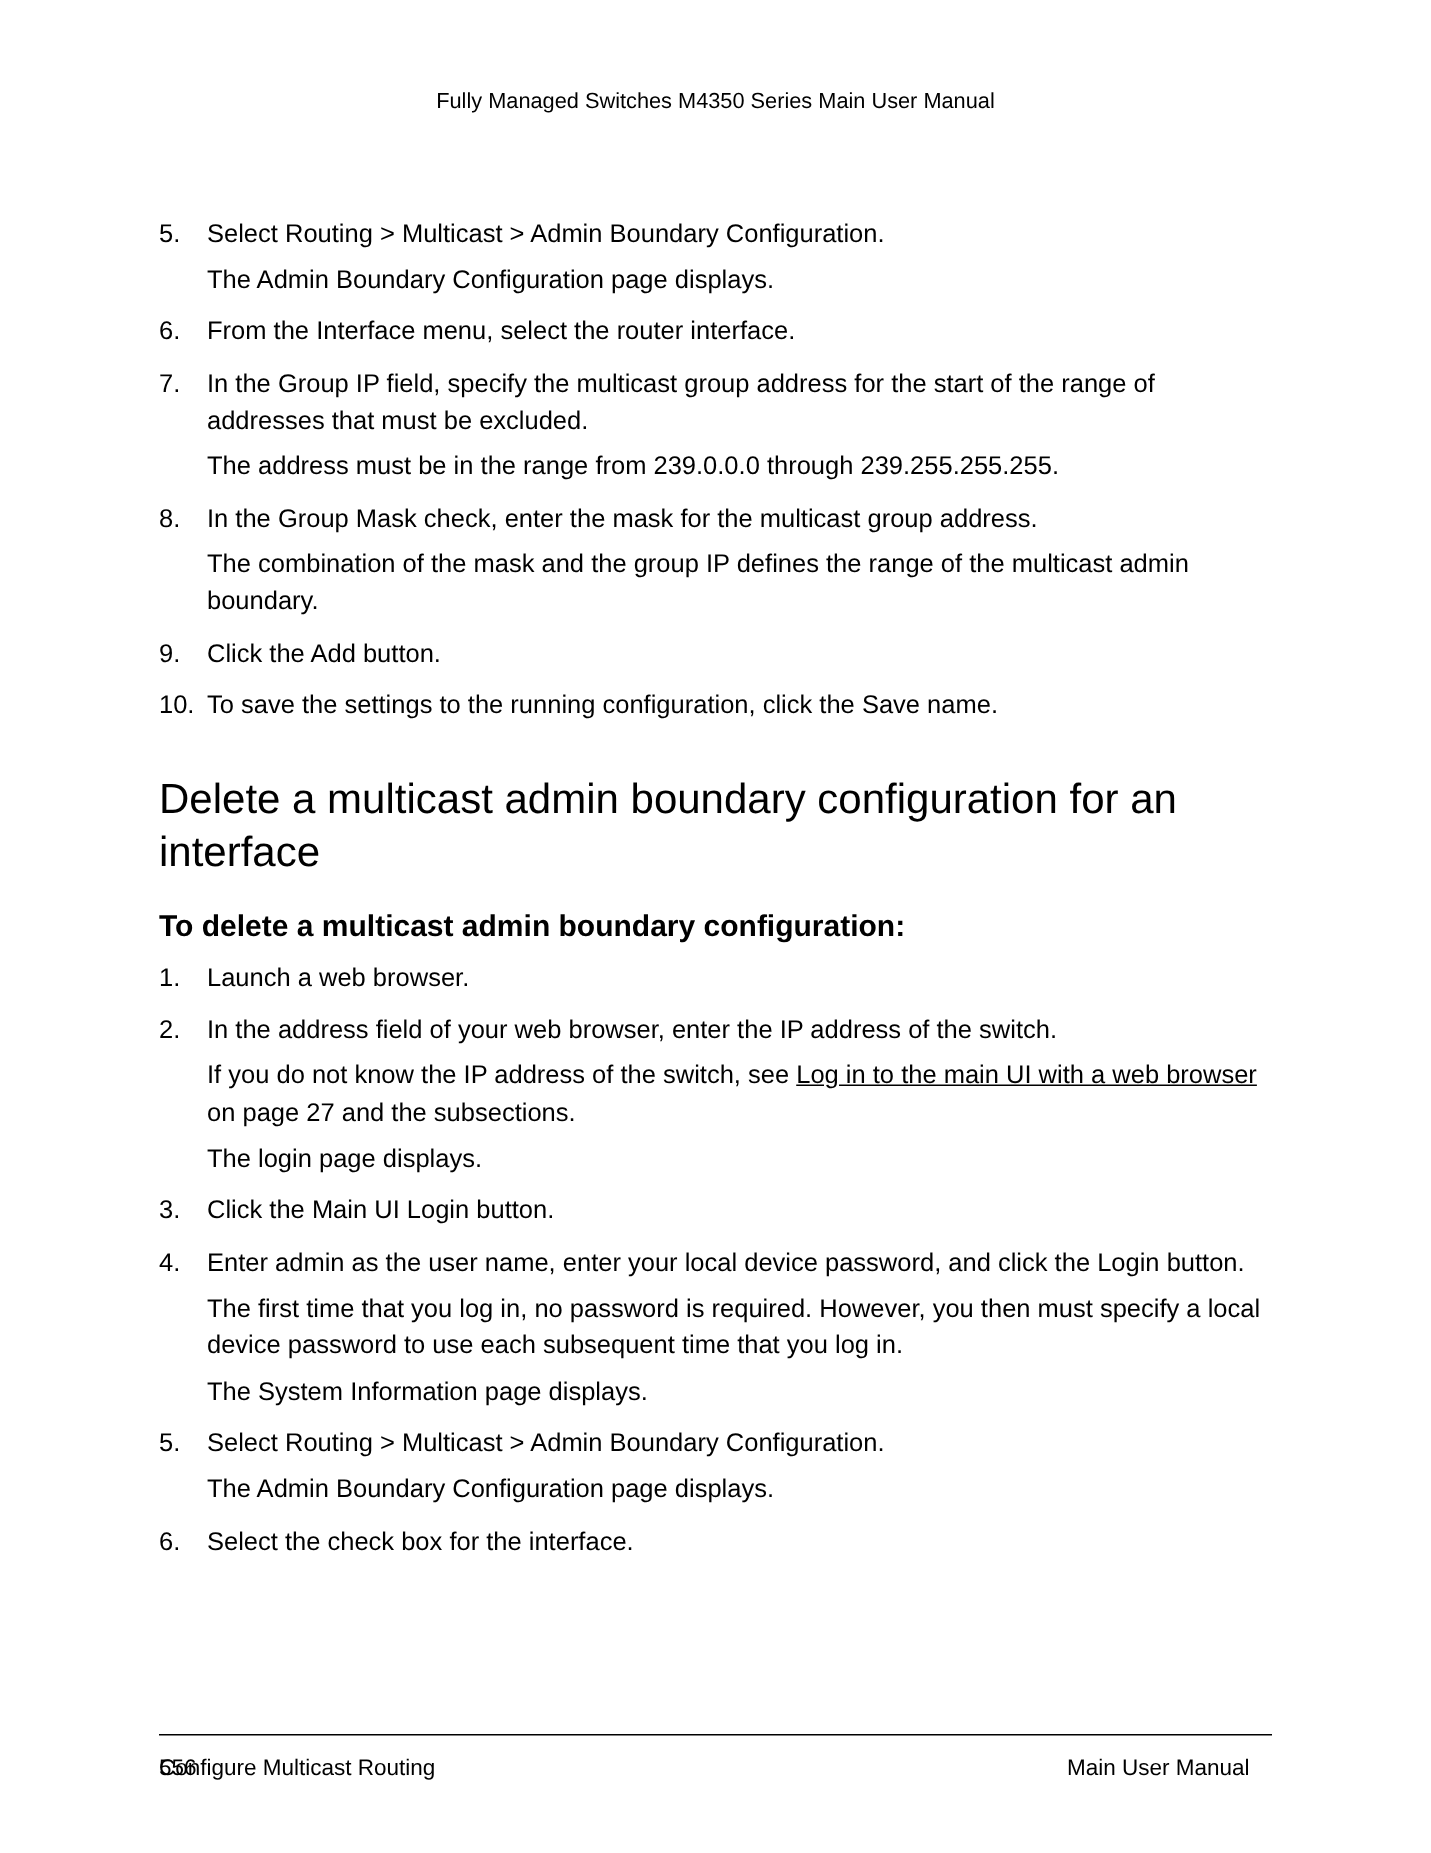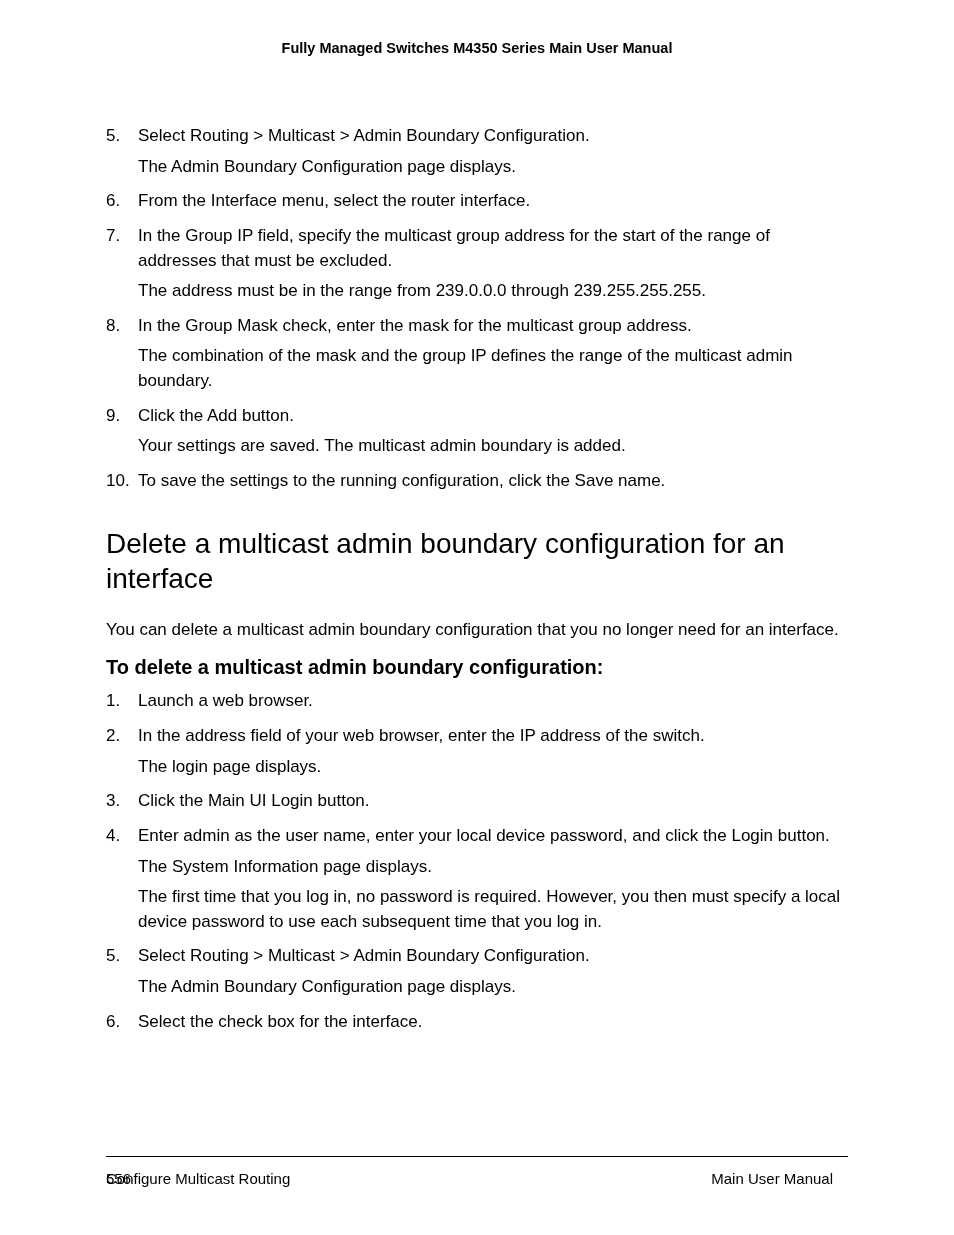--- a/index.html
+++ b/index.html
@@ -11,23 +11,23 @@
   }
   .page {
     width: 954px;
     height: 1235px;
     position: relative;
     box-sizing: border-box;
     padding: 40px 106px 0 106px;
   }
   .running-head {
     text-align: center;
-    font-weight: bold;
+    font-weight: normal;
     font-size: 14.5px;
-    margin-top: 0;
+    margin-top: 20px;
     margin-bottom: 68px;
   }
   ol.steps {
     list-style: none;
     padding: 0;
     margin: 0;
     counter-reset: none;
   }
   ol.steps > li {
     position: relative;
@@ -110,52 +110,51 @@
       <p>The address must be in the range from 239.0.0.0 through 239.255.255.255.</p>
     </li>
     <li>
       <span class="num">8.</span>
       <p><span>In the </span><span class="b">Group Mask</span><span> check, enter the mask for the multicast group address.</span></p>
       <p>The combination of the mask and the group IP defines the range of the multicast admin boundary.</p>
     </li>
     <li>
       <span class="num">9.</span>
       <p><span>Click the </span><span class="b">Add</span><span> button.</span></p>
-      <p>Your settings are saved. The multicast admin boundary is added.</p>
     </li>
     <li>
       <span class="num">10.</span>
       <p><span>To save the settings to the running configuration, click the </span><span class="b">Save</span><span> name.</span></p>
     </li>
   </ol>
 
   <h1 class="section">Delete a multicast admin boundary configuration for an interface</h1>
 
-  <p class="intro">You can delete a multicast admin boundary configuration that you no longer need for an interface.</p>
   <p class="subhead">To delete a multicast admin boundary configuration:</p>
 
   <ol class="steps">
     <li>
       <span class="num">1.</span>
       <p>Launch a web browser.</p>
     </li>
     <li>
       <span class="num">2.</span>
       <p>In the address field of your web browser, enter the IP address of the switch.</p>
+      <p><span>If you do not know the IP address of the switch, see </span><span class="link">Log in to the main UI with a web browser</span><span> on page 27 and the subsections.</span></p>
       <p>The login page displays.</p>
     </li>
     <li>
       <span class="num">3.</span>
       <p><span>Click the </span><span class="b">Main UI Login</span><span> button.</span></p>
     </li>
     <li>
       <span class="num">4.</span>
       <p><span>Enter </span><span class="b">admin</span><span> as the user name, enter your local device password, and click the </span><span class="b">Login</span><span> button.</span></p>
+      <p>The first time that you log in, no password is required. However, you then must specify a local device password to use each subsequent time that you log in.</p>
       <p>The System Information page displays.</p>
-      <p>The first time that you log in, no password is required. However, you then must specify a local device password to use each subsequent time that you log in.</p>
     </li>
     <li>
       <span class="num">5.</span>
       <p><span>Select </span><span class="b">Routing &gt; Multicast &gt; Admin Boundary Configuration</span><span>.</span></p>
       <p>The Admin Boundary Configuration page displays.</p>
     </li>
     <li>
       <span class="num">6.</span>
       <p>Select the check box for the interface.</p>
     </li>

